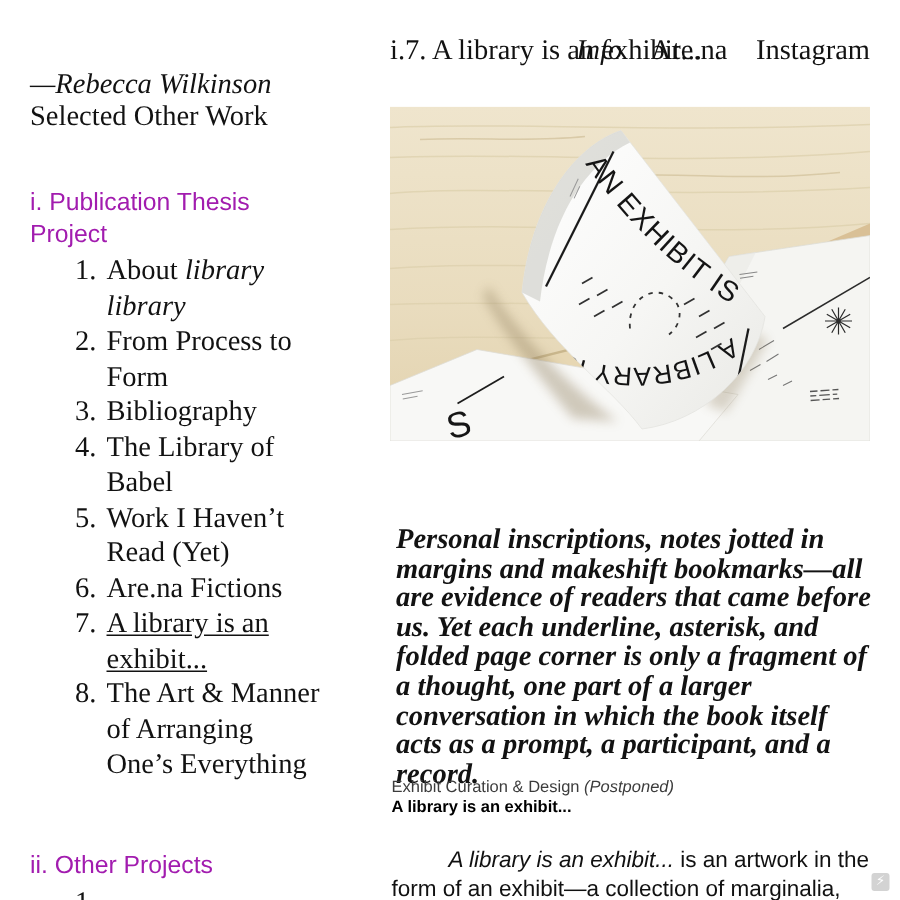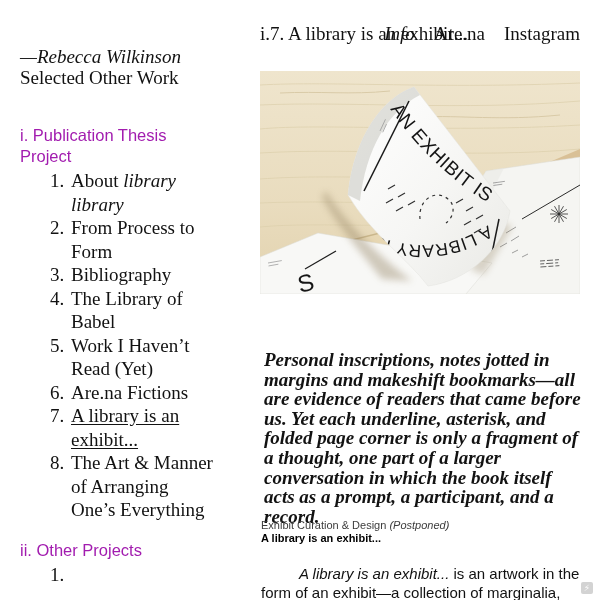--- a/index.html
+++ b/index.html
@@ -12,21 +12,21 @@
 
   
   .sidebar{position:absolute;left:20px;top:21px;width:234px;}
   .site-title{font-size:19px;line-height:21px;margin-top:25px;}
   .site-title .name{font-style:italic;}
   .sec-head{
     font-family:"Liberation Sans", sans-serif;
     font-size:16.5px;line-height:21px;width:180px;color:#a21caf;
   }
   .sec-head.first{margin-top:37px;}
-  .sec-head.second{margin-top:18px;}
+  .sec-head.second{margin-top:45px;}
   .toc{margin-top:2px;padding-left:30px;}
   .toc-item{display:flex;font-size:19px;line-height:23.5px;cursor:pointer;}
   .toc-item .num{width:21px;flex:none;}
   .toc-item .txt{width:146px;}
   .toc-item .txt i{font-style:italic;}
   .toc-item.current .txt{text-decoration:underline;text-underline-offset:2px;}
 
   
   .page-title{
     position:absolute;left:260px;top:23px;font-size:19px;line-height:22px;

